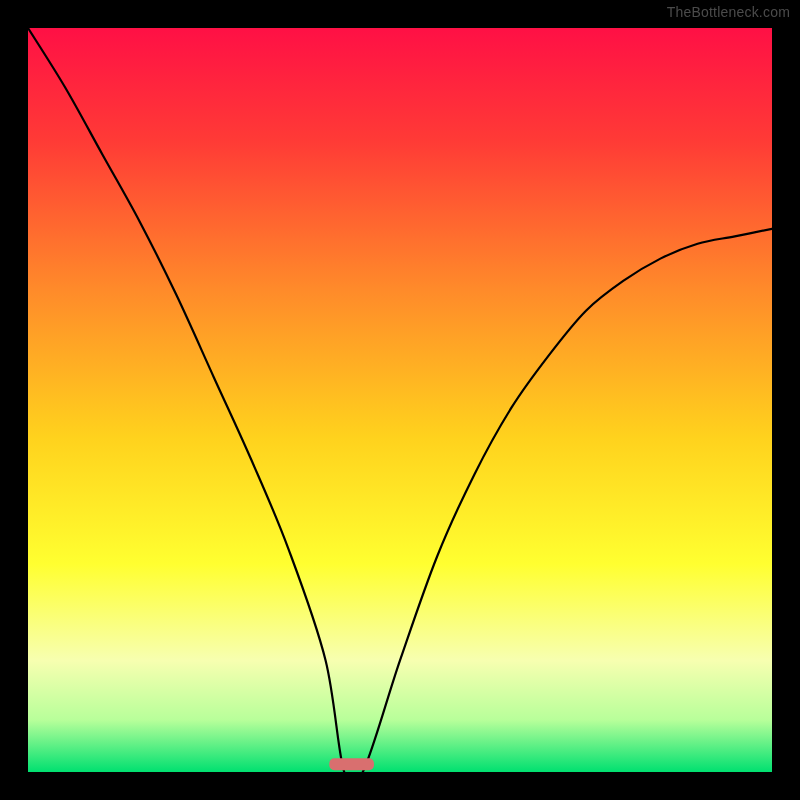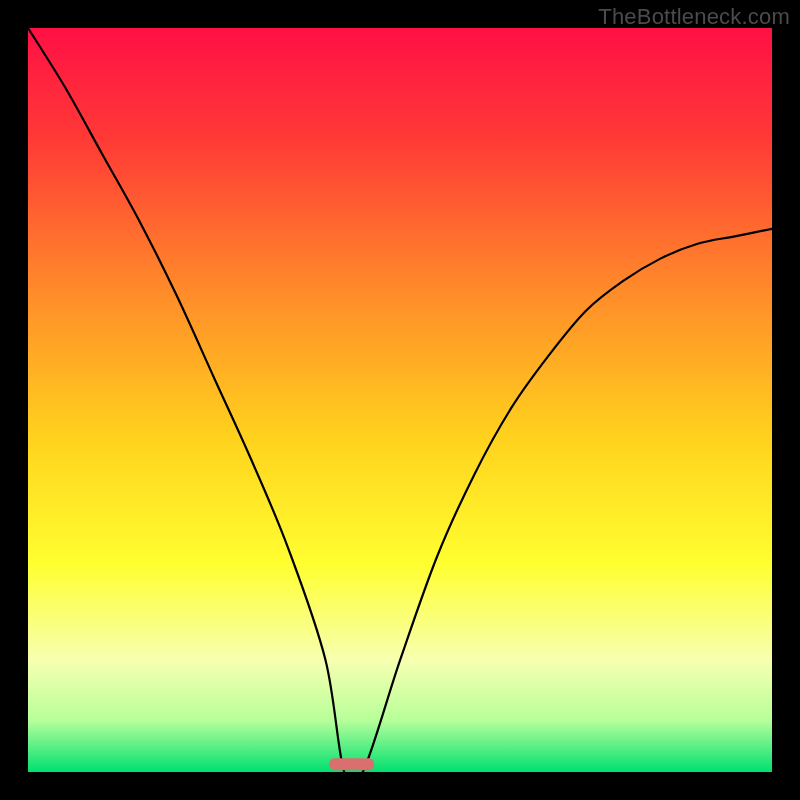--- a/index.html
+++ b/index.html
@@ -15,21 +15,21 @@
     position: relative;
     width: 800px;
     height: 800px;
     background: #000;
   }
   .watermark {
     position: absolute;
     top: 4px;
     right: 10px;
     color: #4b4b4b;
-    font-size: 22px;
+    font-size: 14px;
     font-weight: 500;
     letter-spacing: 0.2px;
   }
   .plot-area {
     position: absolute;
     left: 28px;
     top: 28px;
     width: 744px;
     height: 744px;
   }

